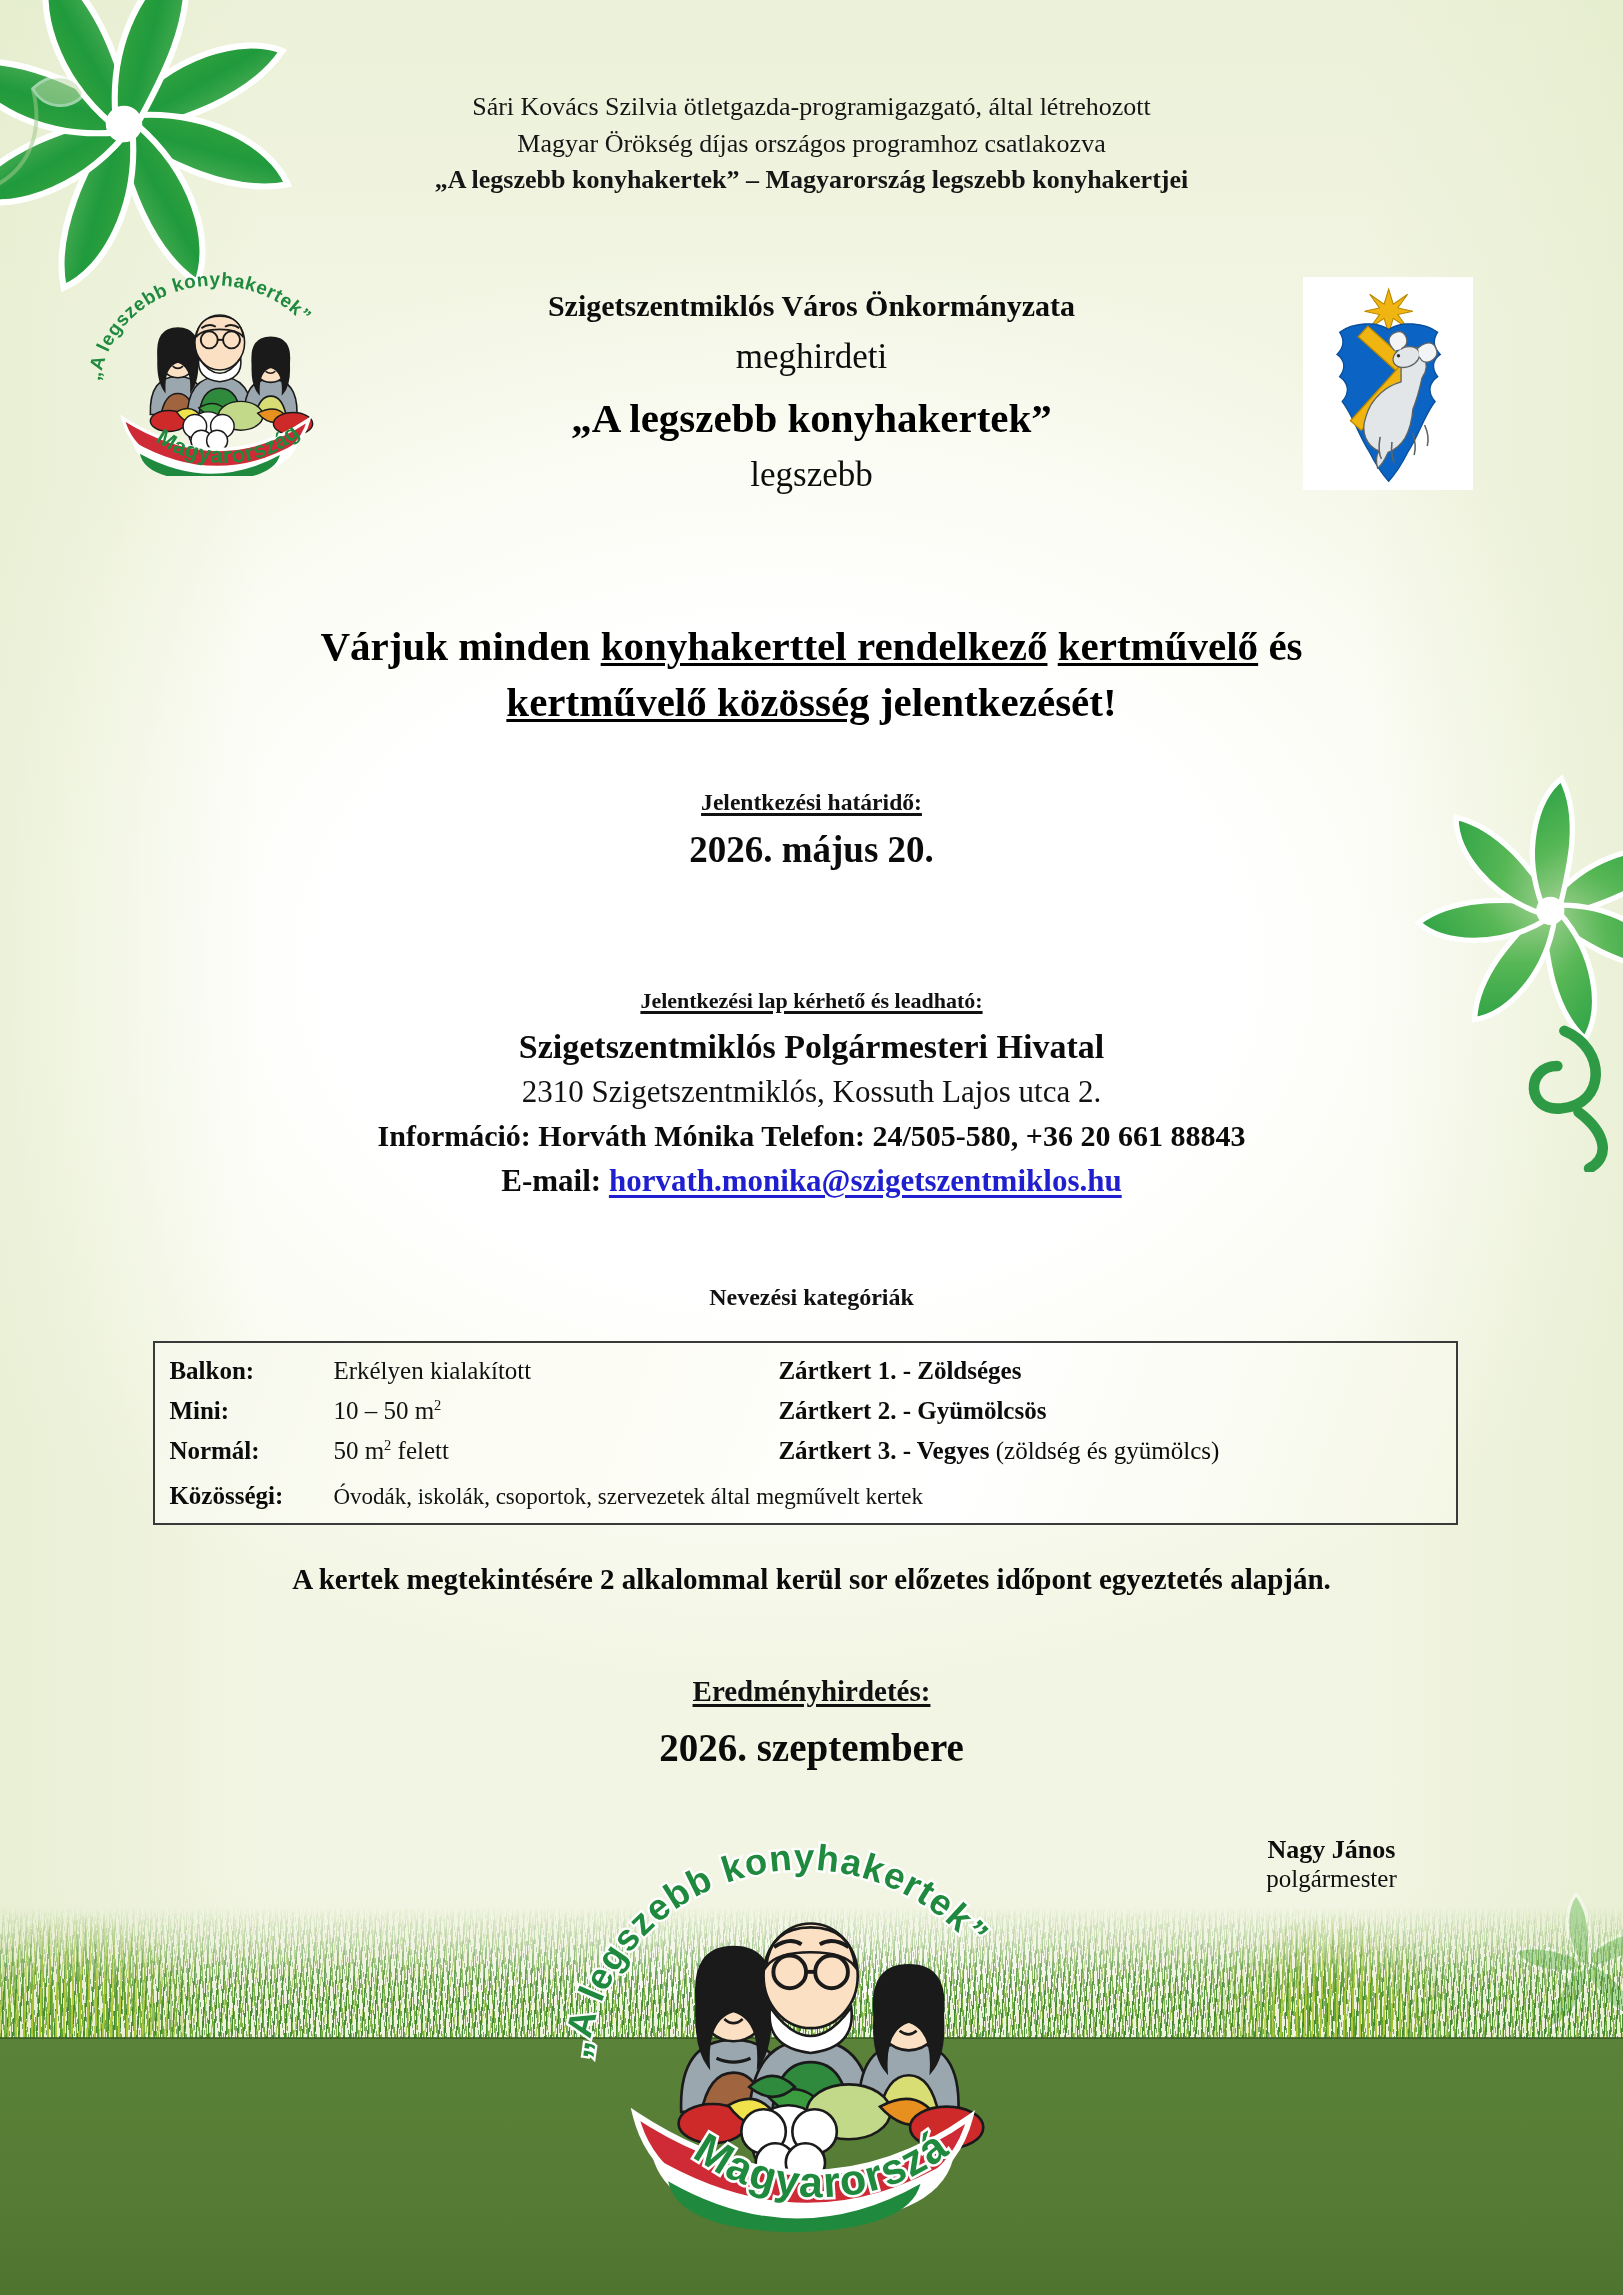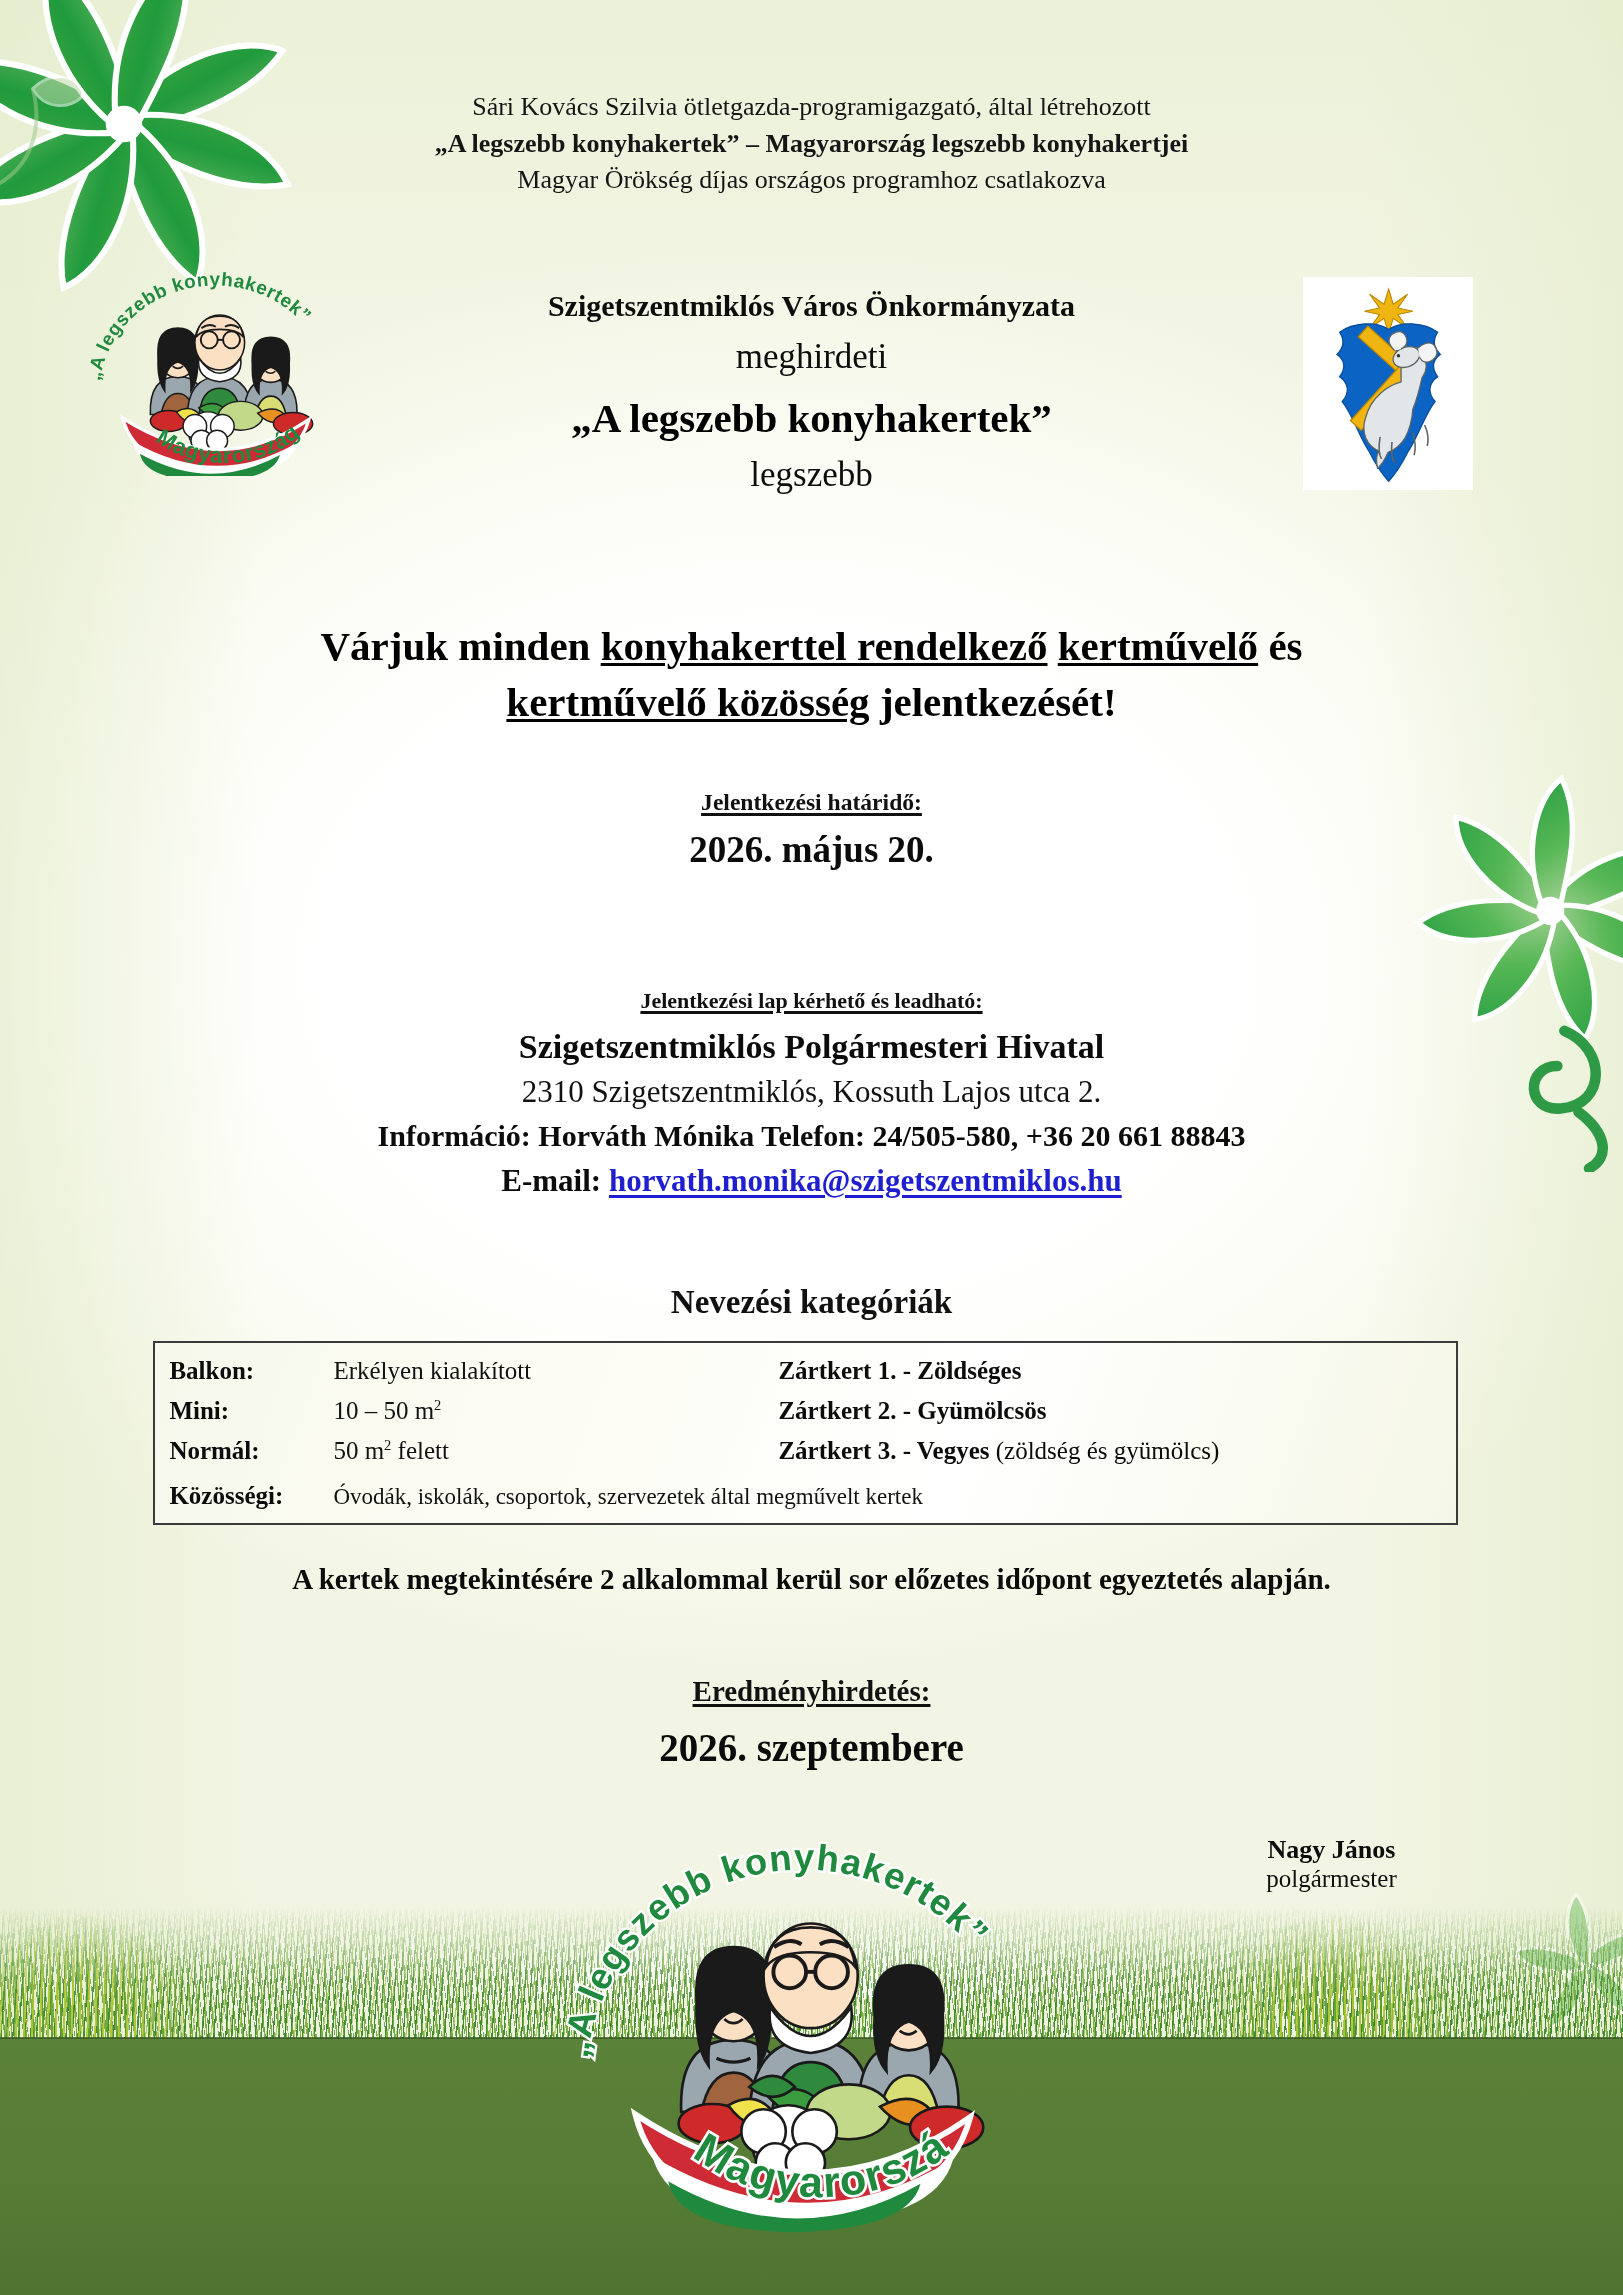--- a/index.html
+++ b/index.html
@@ -83,21 +83,21 @@
   .t-huge{font-size:41px;font-weight:bold;line-height:1.2;color:#000;}
   .u{text-decoration:underline;text-decoration-thickness:2.6px;text-underline-offset:3.3px;}
   .email{color:#1f1fd0;text-decoration:underline;text-decoration-thickness:2.6px;text-underline-offset:3.9px;font-weight:bold;}
 
   
   .logo-top{position:absolute;left:77px;top:260px;width:275px;height:216px;}
   .logo-bottom{position:absolute;left:553px;top:1816px;width:497px;height:419px;}
   .crest{position:absolute;left:1303px;top:277px;width:170px;height:213px;background:#ffffff;}
 
   
-  .cat-title{font-size:33px;font-weight:bold;color:#111;}
+  .cat-title{font-size:24px;font-weight:bold;color:#111;}
   .cat-box{
     position:absolute;left:153px;top:1341px;width:1305px;
     border:2px solid #3a3a3a;
     background:linear-gradient(110deg,#f7f8ec 0%,#fdfdf6 38%,#ffffff 62%,#f5f7e6 100%);
     box-sizing:border-box;
     padding:9.2px 0 6.5px 0;
   }
   table.cats{width:100%;border-collapse:collapse;}
   table.cats td{padding:5.2px 0 6.5px 0;vertical-align:baseline;}
   .c-lab{width:164px;padding-left:14.4px !important;font-weight:bold;font-size:25px;color:#0c0c0c;white-space:nowrap;}
@@ -227,22 +227,22 @@
     <div class="blades"></div>
     <div class="tuft" style="left:1197px;"></div>
     <div class="tuft" style="left:-59px;height:144px;"></div>
   </div>
   <div class="ground"></div>
 
   <div class="content">
 
     <div class="blk ctr" style="top:92px;">
       <div class="t-sub1">Sári Kovács Szilvia ötletgazda-programigazgató, által létrehozott</div>
+      <div class="t-sub1" style="margin-top:6.5px;">Magyar Örökség díjas országos programhoz csatlakozva</div>
       <div class="t-sub1 t-bold" style="margin-top:6.5px;">„A legszebb konyhakertek” – Magyarország legszebb konyhakertjei</div>
-      <div class="t-sub1" style="margin-top:6.5px;">Magyar Örökség díjas országos programhoz csatlakozva</div>
     </div>
 
     <div class="logo-top">
       <svg viewBox="0 0 420 330" width="275" height="216">
         <defs>
           <path id="arcTop" d="M 34,212 A 176,164 0 0 1 388,196"></path>
           <path id="arcBot" d="M 96,252 A 150,118 0 0 0 346,262"></path>
         </defs>
 
         <g stroke="#1a1a1a" stroke-width="2.4">

